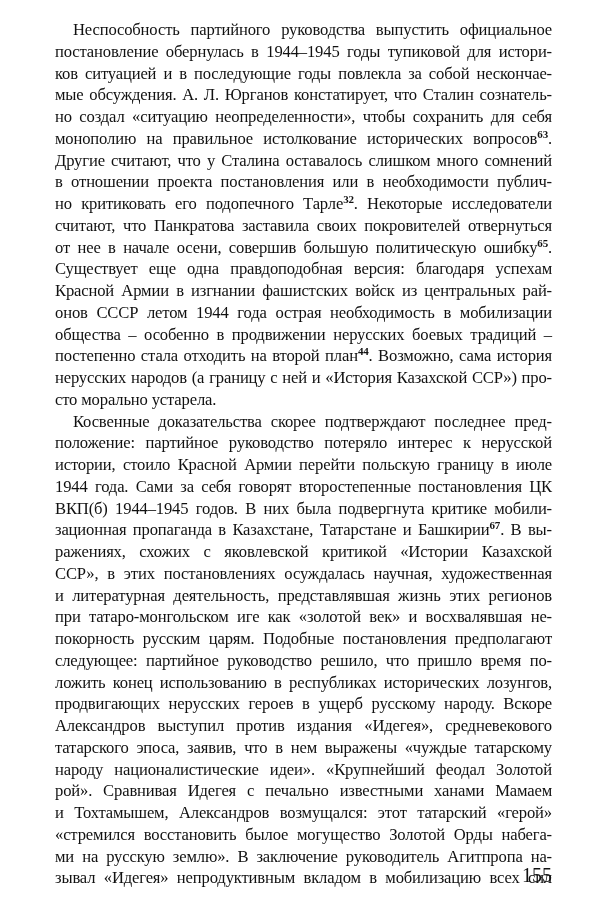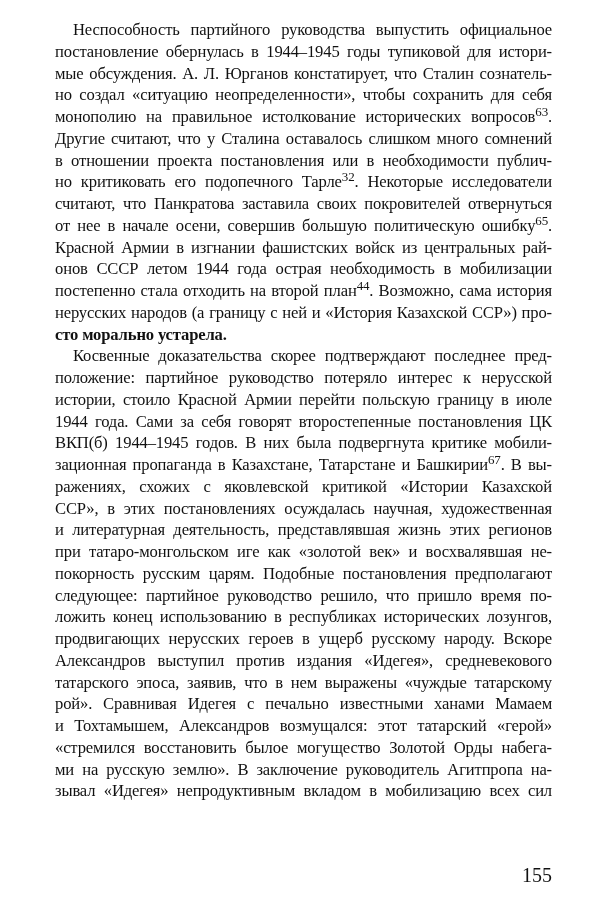--- a/index.html
+++ b/index.html
@@ -12,65 +12,69 @@
   .text-block {
     position: absolute; left: 55px; top: 19px; width: 497px;
   }
   .line {
     display: block; height: 21.75px; line-height: 21.75px;
     font-size: 16.6px; white-space: nowrap;
     text-align: justify; text-align-last: justify;
     letter-spacing: -0.15px;
   }
   .line.indent { padding-left: 18px; }
-  .line.last { text-align-last: left; font-weight: bold; }
-  sup.fn { font-size: 13px; line-height: 0; vertical-align: 6px; }
+  .line.last { text-align-last: left; }
+  sup.fn { font-size: 11px; line-height: 0; vertical-align: 6px; font-weight: bold; }
   .page-number {
     position: absolute; left: 520px; top: 857px; width: 32px;
     text-align: right; font-size: 20px; line-height: 20px; margin-top: 8px;
   }
 </style>
 </head>
 <body>
 
 <div class="page">
   <div class="text-block">
 
     <span class="line indent">Неспособность партийного руководства выпустить официальное</span>
     <span class="line">постановление обернулась в 1944–1945 годы тупиковой для истори-</span>
+    <span class="line">ков ситуацией и в последующие годы повлекла за собой нескончае-</span>
     <span class="line">мые обсуждения. А. Л. Юрганов констатирует, что Сталин сознатель-</span>
     <span class="line">но создал «ситуацию неопределенности», чтобы сохранить для себя</span>
     <span class="line"><span>монополию на правильное истолкование исторических вопросов</span><sup class="fn">63</sup><span>.</span></span>
     <span class="line">Другие считают, что у Сталина оставалось слишком много сомнений</span>
     <span class="line">в отношении проекта постановления или в необходимости публич-</span>
     <span class="line"><span>но критиковать его подопечного Тарле</span><sup class="fn">32</sup><span>. Некоторые исследователи</span></span>
     <span class="line">считают, что Панкратова заставила своих покровителей отвернуться</span>
     <span class="line"><span>от нее в начале осени, совершив большую политическую ошибку</span><sup class="fn">65</sup><span>.</span></span>
+    <span class="line">Существует еще одна правдоподобная версия: благодаря успехам</span>
     <span class="line">Красной Армии в изгнании фашистских войск из центральных рай-</span>
     <span class="line">онов СССР летом 1944 года острая необходимость в мобилизации</span>
+    <span class="line">общества – особенно в продвижении нерусских боевых традиций –</span>
     <span class="line"><span>постепенно стала отходить на второй план</span><sup class="fn">44</sup><span>. Возможно, сама история</span></span>
     <span class="line">нерусских народов (а границу с ней и «История Казахской ССР») про-</span>
     <span class="line last">сто морально устарела.</span>
 
     <span class="line indent">Косвенные доказательства скорее подтверждают последнее пред-</span>
     <span class="line">положение: партийное руководство потеряло интерес к нерусской</span>
     <span class="line">истории, стоило Красной Армии перейти польскую границу в июле</span>
     <span class="line">1944 года. Сами за себя говорят второстепенные постановления ЦК</span>
     <span class="line">ВКП(б) 1944–1945 годов. В них была подвергнута критике мобили-</span>
     <span class="line"><span>зационная пропаганда в Казахстане, Татарстане и Башкирии</span><sup class="fn">67</sup><span>. В вы-</span></span>
     <span class="line">ражениях, схожих с яковлевской критикой «Истории Казахской</span>
     <span class="line">ССР», в этих постановлениях осуждалась научная, художественная</span>
     <span class="line">и литературная деятельность, представлявшая жизнь этих регионов</span>
     <span class="line">при татаро-монгольском иге как «золотой век» и восхвалявшая не-</span>
     <span class="line">покорность русским царям. Подобные постановления предполагают</span>
     <span class="line">следующее: партийное руководство решило, что пришло время по-</span>
     <span class="line">ложить конец использованию в республиках исторических лозунгов,</span>
     <span class="line">продвигающих нерусских героев в ущерб русскому народу. Вскоре</span>
     <span class="line">Александров выступил против издания «Идегея», средневекового</span>
     <span class="line">татарского эпоса, заявив, что в нем выражены «чуждые татарскому</span>
+    <span class="line">народу националистические идеи». «Крупнейший феодал Золотой</span>
     <span class="line">рой». Сравнивая Идегея с печально известными ханами Мамаем</span>
     <span class="line">и Тохтамышем, Александров возмущался: этот татарский «герой»</span>
     <span class="line">«стремился восстановить былое могущество Золотой Орды набега-</span>
     <span class="line">ми на русскую землю». В заключение руководитель Агитпропа на-</span>
     <span class="line">зывал «Идегея» непродуктивным вкладом в мобилизацию всех сил</span>
 
   </div>
 
   <div class="page-number">155</div>
 </div>

